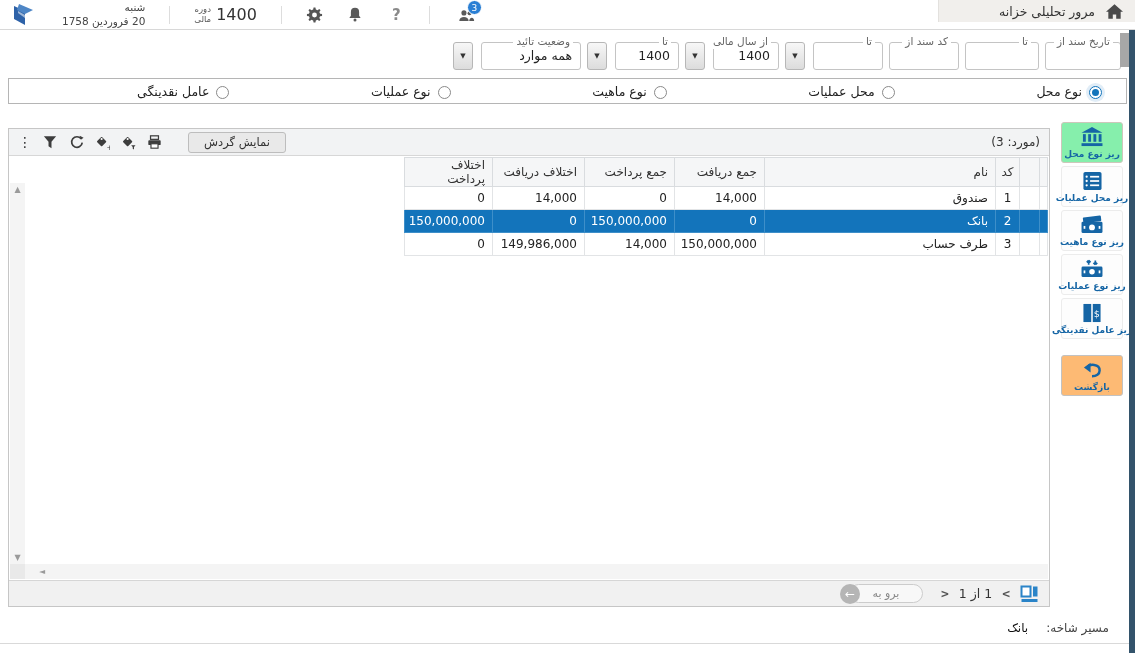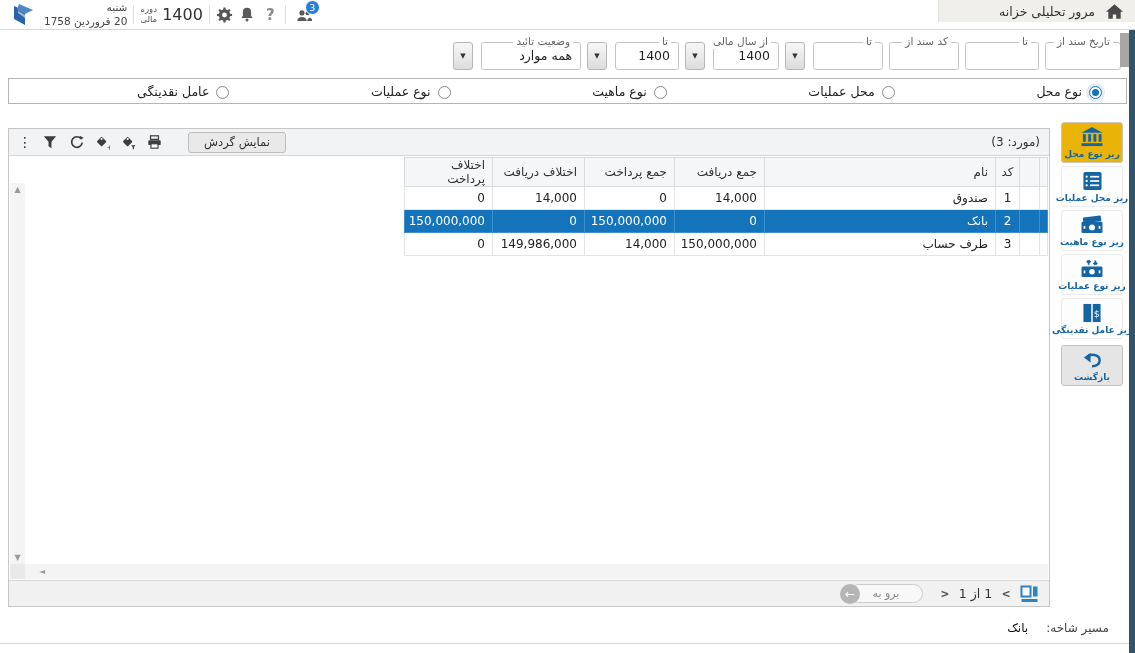--- a/index.html
+++ b/index.html
@@ -2,21 +2,21 @@
 <html lang="fa" dir="rtl" style="--accent: #1374bb; --icon_blue: #1565a5; --stripe: #33536b; --badge: #2a7fd4;"><head>
 <meta charset="utf-8">
 <style>
   html,body{margin:0;padding:0;}
   body{
     width:1135px;height:653px;position:relative;overflow:hidden;
     background:#fff;font-family:"DejaVu Sans",sans-serif;direction:rtl;
   }
   
   .topbar{position:absolute;top:0;left:0;right:0;height:29px;background:#fff;border-bottom:1px solid #d8d8d8;}
-  .topbar-left{position:absolute;left:8px;top:0;height:29px;display:flex;align-items:center;gap:6px;direction:ltr;}
+  .topbar-left{position:absolute;left:8px;top:0;height:29px;display:flex;align-items:center;gap:24px;direction:ltr;}
   .logo{width:30px;height:24px;}
   .date-block{display:flex;flex-direction:column;align-items:flex-start;font-size:10.5px;color:#444;line-height:1.25;direction:rtl;}
   .vdiv{width:1px;height:18px;background:#ddd;}
   .period{display:flex;align-items:center;gap:5px;direction:ltr;}
   .period-label{font-size:8.5px;color:#555;display:flex;flex-direction:column;line-height:1.15;text-align:center;}
   .period-value{font-size:16px;color:#333;}
   .tb-icon{width:17px;height:17px;display:flex;align-items:center;justify-content:center;cursor:pointer;}
   .help{font-size:15px;font-weight:bold;color:#8a8a8a;}
   .users-wrap{position:relative;margin-left:4px;}
   .badge{position:absolute;top:-6px;right:-7px;width:13px;height:13px;border-radius:50%;
@@ -40,22 +40,22 @@
   .radio{display:flex;align-items:flex-end;gap:7px;font-size:12.5px;color:#222;cursor:pointer;}
   .rdot{width:13px;height:13px;border:1px solid #8a8a8a;border-radius:50%;background:#fff;position:relative;box-sizing:border-box;}
   .radio.selected .rdot{border-color:var(--accent,#1374bb);box-shadow:0 0 0 3px #e1edf7;}
   .radio.selected .rdot::after{content:"";position:absolute;inset:2px;border-radius:50%;background:var(--accent,#1374bb);}
   
   .sidebar{position:absolute;top:122px;right:10px;width:66px;display:flex;flex-direction:column;gap:3px;align-items:center;}
   .sbtn{width:62px;padding:4px 1px 3px;border:1px solid #ececec;background:#fdfdfd;border-radius:3px;
         display:flex;flex-direction:column;align-items:center;gap:2px;box-sizing:border-box;cursor:pointer;}
   .sbtn svg{width:24px;height:20px;}
   .slabel{font-size:9px;font-weight:bold;color:var(--icon_blue,#1565a5);white-space:nowrap;}
-  .sbtn.active{background:#eab308;border-color:#cdc7bb;justify-content:center;}
-  .sbtn.back{background:#e5e5e5;border-color:#c2c2c2;margin-top:3px;}
+  .sbtn.active{background:#86efac;border-color:#cdc7bb;justify-content:center;}
+  .sbtn.back{background:#fdba74;border-color:#c2c2c2;margin-top:13px;}
   
   .panel{position:absolute;top:128px;right:85px;left:8px;bottom:46px;border:1px solid #c6c6c6;background:#fff;}
   .ptoolbar{position:absolute;top:0;left:0;right:0;height:27px;background:#f2f3f4;border-bottom:1px solid #d7d7d7;
             direction:ltr;display:flex;align-items:center;padding:0 9px;gap:10px;box-sizing:border-box;}
   .kebab{font-size:14px;color:#333;line-height:1;cursor:pointer;}
   .ticon{width:16px;height:16px;display:flex;align-items:center;justify-content:center;cursor:pointer;}
   .show-btn{background:#e9e9e9;border:1px solid #bdbdbd;border-radius:3px;font-size:11.5px;color:#333;
             padding:2.5px 15px;margin-left:16px;font-family:inherit;cursor:pointer;}
   .records{margin-left:auto;font-size:12px;color:#333;direction:rtl;}
   

